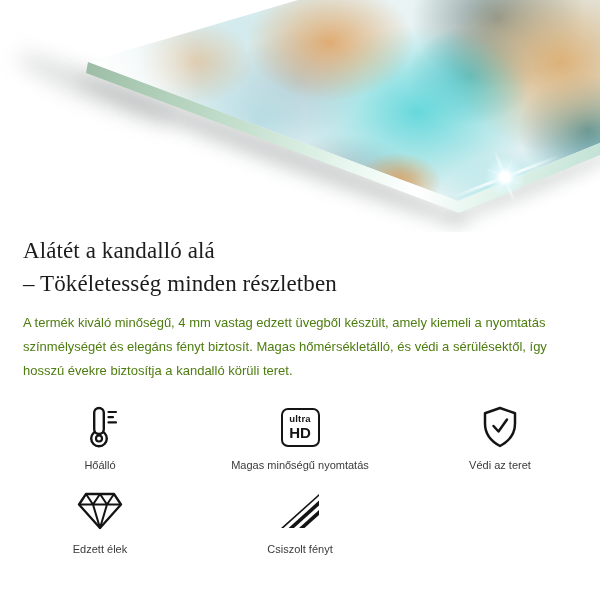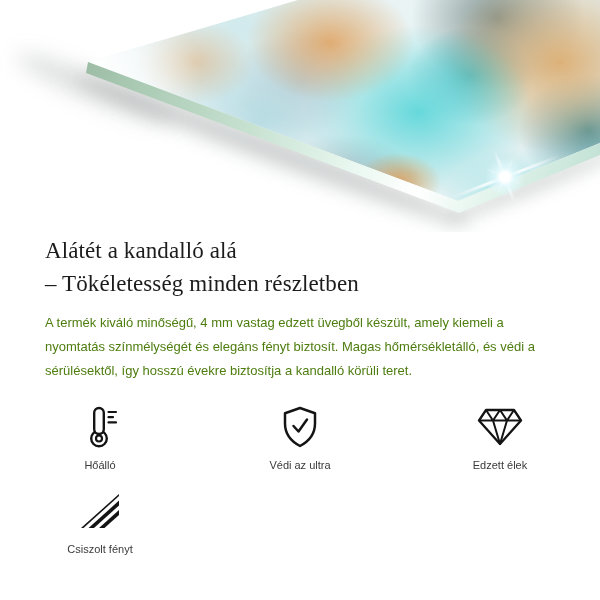--- a/index.html
+++ b/index.html
@@ -50,21 +50,21 @@
     background:radial-gradient(circle, rgba(255,255,255,1) 0 16%, rgba(225,248,252,.85) 34%, rgba(255,255,255,0) 70%);}
   .sparkle .ray-long{width:116px;height:3px;transform:translate(-50%,-50%) rotate(-21deg);
     background:linear-gradient(90deg, rgba(255,255,255,0), #fff 42% 58%, rgba(255,255,255,0));}
   .sparkle .ray-short{width:56px;height:2.5px;transform:translate(-50%,-50%) rotate(69deg);
     background:linear-gradient(90deg, rgba(255,255,255,0), #fff 40% 60%, rgba(255,255,255,0));}
   .sparkle .ray-d1{width:40px;height:2px;transform:translate(-50%,-50%) rotate(24deg);
     background:linear-gradient(90deg, rgba(255,255,255,0), rgba(255,255,255,.9) 45% 55%, rgba(255,255,255,0));}
   .sparkle .ray-d2{width:40px;height:2px;transform:translate(-50%,-50%) rotate(-66deg);
     background:linear-gradient(90deg, rgba(255,255,255,0), rgba(255,255,255,.9) 45% 55%, rgba(255,255,255,0));}
   
-  .content{padding:0 45px;}
+  .content{padding:0 23px;}
   .heading{
     margin-top:2px;font-family:"Liberation Serif",serif;font-size:23px;line-height:33px;
     color:#1c1c1c;letter-spacing:.1px;
   }
   .body-text{margin-top:11px;font-size:13px;line-height:24px;color:#4d7c0f;max-width:524px;}
   
   .features{display:grid;grid-template-columns:repeat(3,1fr);row-gap:17px;margin-top:21px;width:600px;}
   .feature{display:flex;flex-direction:column;align-items:center;}
   .icon-box{height:46px;display:flex;align-items:center;justify-content:center;}
   .feature-label{margin-top:9px;font-size:11px;color:#3a3a3a;}
@@ -111,29 +111,38 @@
         <rect x="14.2" y="3" width="9.6" height="26" rx="4.8" fill="#ffffff" stroke-width="2.4"></rect>
         <circle cx="19" cy="33.5" r="3" stroke-width="2.2"></circle>
         <line x1="28.5" y1="7" x2="36" y2="7" stroke-width="2.2" stroke-linecap="round"></line>
         <line x1="28.5" y1="12.2" x2="33" y2="12.2" stroke-width="2.2" stroke-linecap="round"></line>
         <line x1="28.5" y1="17.4" x2="36" y2="17.4" stroke-width="2.2" stroke-linecap="round"></line>
       </svg>
     </div>
     <div class="feature-label">Hőálló</div>
   </div>
 
+  <div class="feature">
+    <div class="icon-box">
+      <div class="uhd-box">
+        <span class="uhd-top">ultra</span>
+        <span class="uhd-bottom">HD</span>
+      </div>
+    </div>
+    <div class="feature-label">Magas minőségű nyomtatás</div>
+  </div>
 
   <div class="feature">
     <div class="icon-box">
       <svg class="ic" width="36" height="42" viewBox="0 0 36 42" fill="none" stroke="#141414">
         <path d="M18 2 L33 7.2 V17.5 C33 28.5 26.5 35.5 18 40 C9.5 35.5 3 28.5 3 17.5 V7.2 Z" stroke-width="2.5" stroke-linejoin="round"></path>
         <polyline points="11.5,20 16.5,25.5 25,13.5" stroke-width="2.5" stroke-linecap="round" stroke-linejoin="round"></polyline>
       </svg>
     </div>
-    <div class="feature-label">Védi az ultra</div>
+    <div class="feature-label">Védi az teret</div>
   </div>
 
   <div class="feature">
     <div class="icon-box">
       <svg class="ic" width="46" height="40" viewBox="0 0 46 40" fill="none" stroke="#141414">
         <path d="M9 3 L37 3 L44 13.5 L23 37 L2 13.5 Z" stroke-width="2.3" stroke-linejoin="round"></path>
         <path d="M2 13.5 H44 M9 3 L16 13.5 L23 3 L30 13.5 L37 3 M16 13.5 L23 37 L30 13.5" stroke-width="2" stroke-linejoin="round"></path>
       </svg>
     </div>
     <div class="feature-label">Edzett élek</div>

